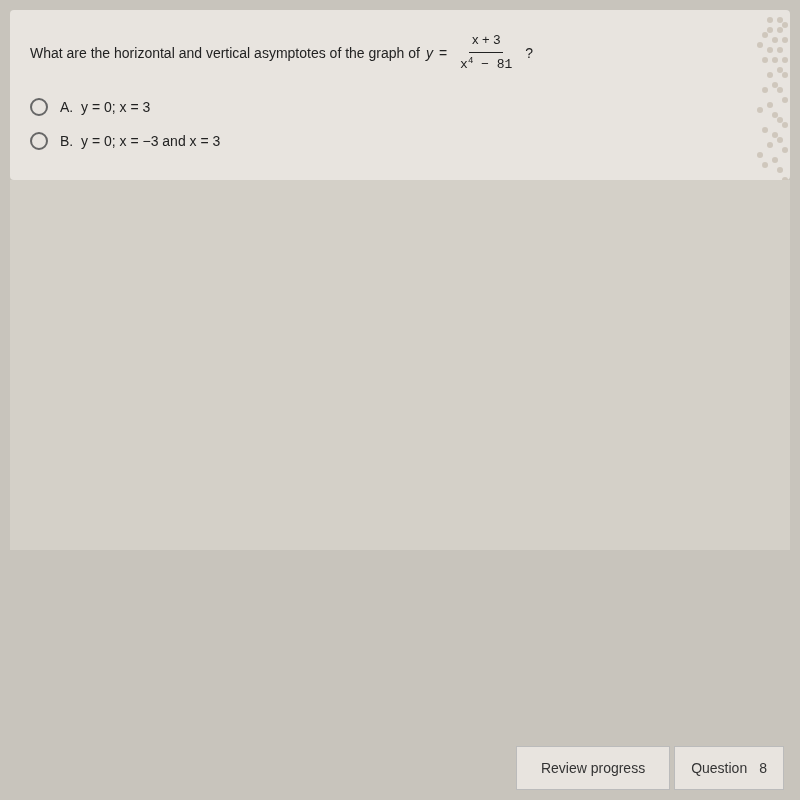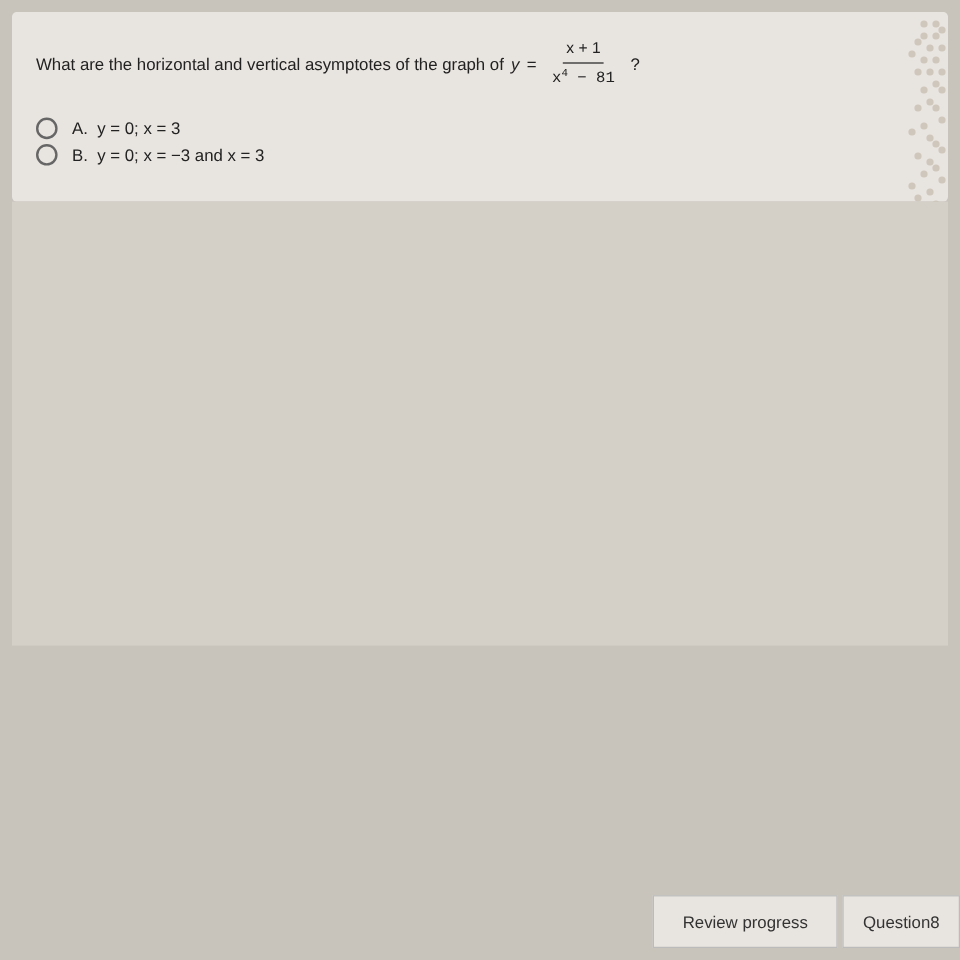--- a/index.html
+++ b/index.html
@@ -54,21 +54,21 @@
     .fraction .denominator {
       padding: 1px 3px 0 3px;
       white-space: nowrap;
       font-family: Liberation Mono, monospace;
     }
 
     .options-list {
       list-style: none;
       display: flex;
       flex-direction: column;
-      gap: 4px;
+      gap: 16px;
     }
 
     .option-item {
       display: flex;
       align-items: center;
       gap: 12px;
       cursor: pointer;
     }
 
     .radio-circle {
@@ -111,21 +111,21 @@
     .bottom-bar {
       position: absolute;
       bottom: 0;
       left: 0;
       width: 800px;
       height: 65px;
       background-color: #c8c4bc;
       display: flex;
       align-items: center;
       justify-content: flex-end;
-      padding-right: 0;
+      padding-right: 16px;
       gap: 0;
     }
 
     .review-progress-btn {
       background-color: #e8e4df;
       border: 1px solid #bbb;
       padding: 12px 24px;
       font-size: 14px;
       color: #333;
       cursor: pointer;
@@ -138,21 +138,21 @@
 
     .question-info {
       background-color: #e8e4df;
       border: 1px solid #bbb;
       padding: 12px 16px;
       font-size: 14px;
       color: #333;
       height: 44px;
       display: flex;
       align-items: center;
-      gap: 0;
+      gap: 12px;
     }
 
     sup {
       font-size: 9px;
       vertical-align: super;
     }
   </style>
 </head>
 <body>
 
@@ -205,21 +205,21 @@
         <circle cx="75" cy="195" r="3"></circle>
       </g>
     </svg>
   </div>
 
   <div class="question-text">
     <span>What are the horizontal and vertical asymptotes of the graph of</span>
     <span style="font-style:italic;">y</span>
     <span>=</span>
     <span class="fraction">
-      <span class="numerator">x + 1</span>
+      <span class="numerator">x + 3</span>
       <span class="denominator">x<sup>4</sup> − 81</span>
     </span>
     <span>?</span>
   </div>
 
   <ul class="options-list">
     <li class="option-item">
       <span class="radio-circle"></span>
       <span class="option-label">A.&nbsp;&nbsp;y = 0; x = 3</span>
     </li>

